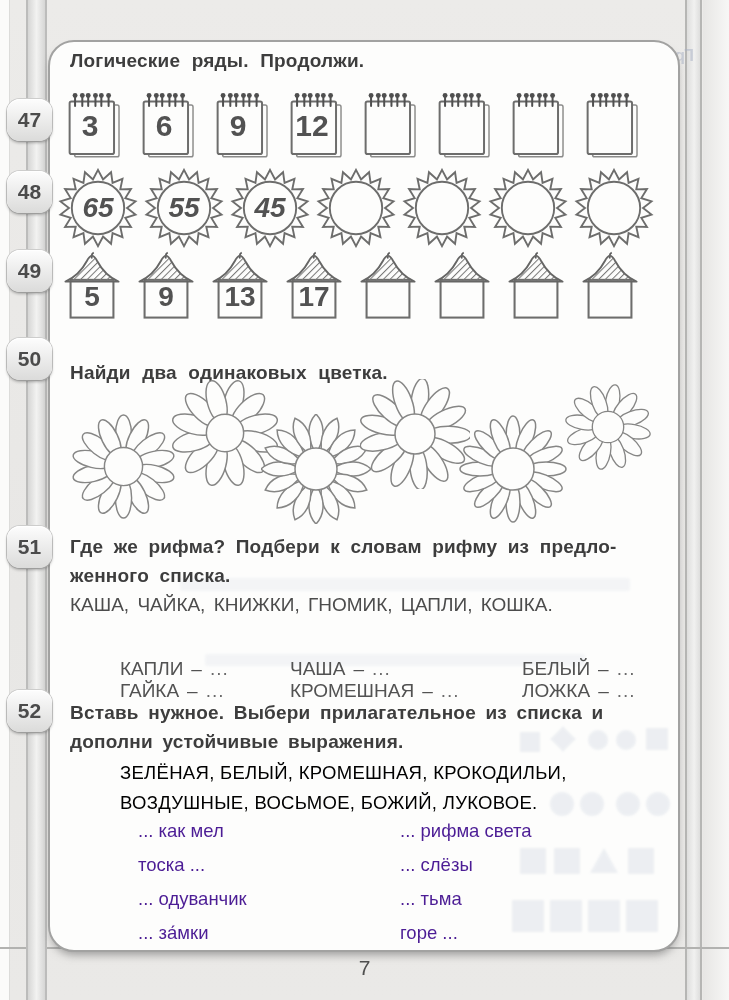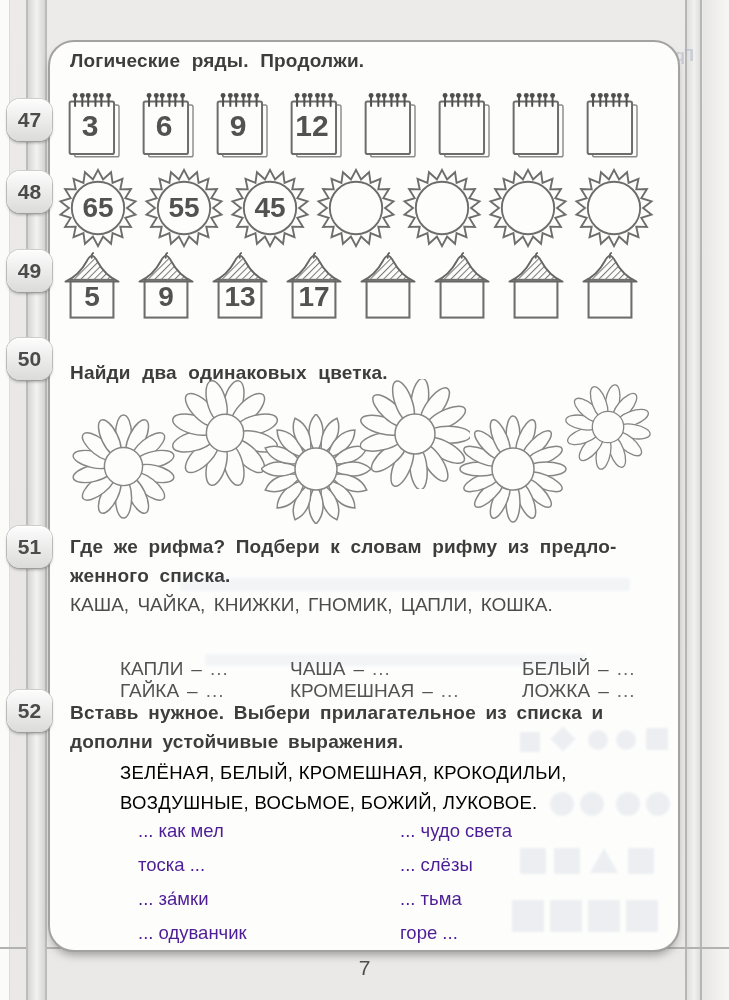--- a/index.html
+++ b/index.html
@@ -33,21 +33,21 @@
   .task-title{font-weight:bold;font-size:19px;color:#3d3d3d;letter-spacing:.2px;word-spacing:6px;z-index:4;}
   #t47-title{left:20px;top:8px;}
   
   .cal-row{left:16px;top:44px;display:flex;gap:16px;z-index:4;}
   .cal{position:relative;width:58px;height:78px;}
   .cal svg{width:100%;height:100%;display:block;}
   .cal-num{position:absolute;left:1px;top:13px;width:46px;height:53px;display:flex;align-items:center;justify-content:center;
     font-weight:bold;font-size:30px;color:#525252;}
   
   .sun-row{left:8px;top:126px;display:flex;gap:6px;z-index:4;}
-  .sun{position:relative;width:80px;height:80px;}
+  .sun{position:relative;width:80px;height:80px;font-style:italic;}
   .sun svg{width:100%;height:100%;display:block;}
   .sun-num{position:absolute;inset:0;display:flex;align-items:center;justify-content:center;
     font-weight:bold;font-size:28px;color:#525252;}
   
   .house-row{left:12px;top:208px;display:flex;gap:14px;z-index:4;}
   .house{position:relative;width:60px;height:70px;}
   .house svg{width:100%;height:100%;display:block;}
   .house-num{position:absolute;left:8px;top:27px;width:44px;height:39px;display:flex;align-items:center;justify-content:center;
     font-weight:bold;font-size:28px;color:#525252;}
   
@@ -517,23 +517,23 @@
     <div>дополни устойчивые выражения.</div>
   </div>
   <div class="t52-words">
     <div>ЗЕЛЁНАЯ, БЕЛЫЙ, КРОМЕШНАЯ, КРОКОДИЛЬИ,</div>
     <div>ВОЗДУШНЫЕ, ВОСЬМОЕ, БОЖИЙ, ЛУКОВОЕ.</div>
   </div>
 
   <div class="phrases">
     <div>... как мел</div>
     <div>тоска ...</div>
+    <div>... одуванчик</div>
     <div>... за́мки</div>
-    <div>... одуванчик</div>
-    <div>... чудо света</div>
+    <div>... рифма света</div>
     <div>... слёзы</div>
     <div>... тьма</div>
     <div>горе ...</div>
   </div>
 
 </div>
 
 <div class="page-num">7</div>
 
 </body></html>

